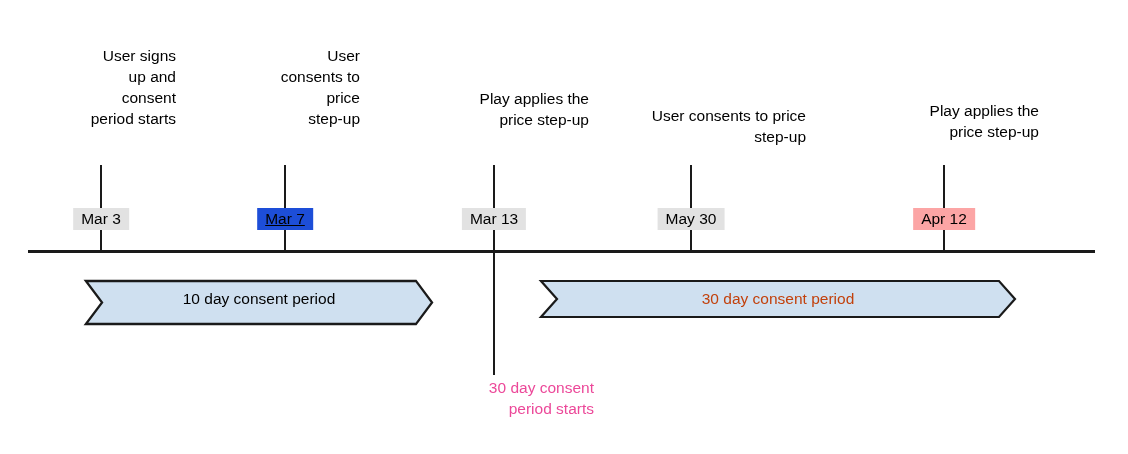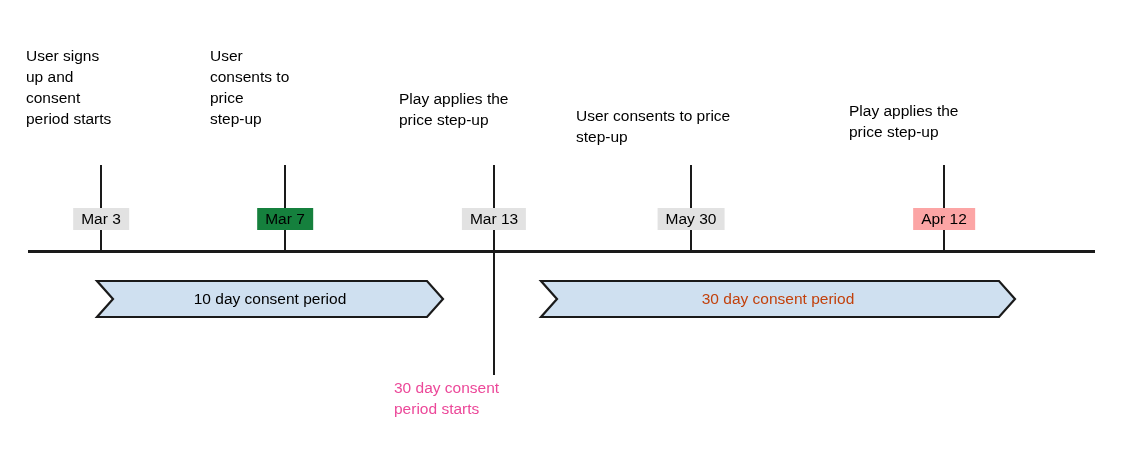--- a/index.html
+++ b/index.html
@@ -43,21 +43,21 @@
     transform: translateX(-50%);
     text-align: center;
   }
 
   
   .caption {
     position: absolute;
     color: #000000;
     font-size: 15.5px;
     line-height: 21px;
-    text-align: left;
+    text-align: right;
     transform: translateX(-50%);
     white-space: pre-line;
   }
 
   
   .banner {
     position: absolute;
     height: 36px;
   }
   .banner svg {
@@ -92,21 +92,21 @@
       <div class="caption" style="left: 101px; top: 45px; width: 150px; color: rgb(0, 0, 0);">User signs
 up and
 consent
 period starts</div>
       <div class="date-chip" style="left: 101px; top: 208px; background: rgb(226, 226, 226);">Mar 3</div>
       <div class="tick" style="left: 284px; top: 165px; height: 85px; background: rgb(26, 26, 26);"></div>
       <div class="caption" style="left: 285px; top: 45px; width: 150px; color: rgb(0, 0, 0);">User
 consents to
 price
 step-up</div>
-      <div class="date-chip" style="left: 285px; top: 208px; background: #15803d;">Mar 7</div>
+      <div class="date-chip" style="left: 285px; top: 208px; background: #1d4ed8; text-decoration: underline;">Mar 7</div>
       <div class="tick" style="left: 493px; top: 165px; height: 85px; background: rgb(26, 26, 26);"></div>
       <div class="caption" style="left: 494px; top: 88px; width: 190px; color: rgb(0, 0, 0);">Play applies the
 price step-up</div>
       <div class="date-chip" style="left: 494px; top: 208px; background: rgb(226, 226, 226);">Mar 13</div>
       <div class="tick" style="left: 690px; top: 165px; height: 85px; background: rgb(26, 26, 26);"></div>
       <div class="caption" style="left: 691px; top: 105px; width: 230px; color: #000000;">User consents to price
 step-up</div>
       <div class="date-chip" style="left: 691px; top: 208px; background: rgb(226, 226, 226);">May 30</div>
       <div class="tick" style="left: 943px; top: 165px; height: 85px; background: rgb(26, 26, 26);"></div>
       <div class="caption" style="left: 944px; top: 100px; width: 190px; color: rgb(0, 0, 0);">Play applies the
@@ -114,21 +114,21 @@
       <div class="date-chip" style="left: 944px; top: 208px; background: #fca5a5;">Apr 12</div>
     </div>
 
   <div id="below-layer">
       <div class="tick" style="left: 493px; top: 250px; height: 125px; background: rgb(26, 26, 26);"></div>
       <div class="caption" style="left: 494px; top: 377px; width: 200px; color: #ec4899;">30 day consent
 period starts</div>
     </div>
 
   <div id="banners-layer">
-      <div class="banner" style="left: 97px; top: 281px; width: 346px; height: 36px;">
+      <div class="banner" style="left: 86px; top: 281px; width: 346px; height: 43px;">
         <svg viewBox="0 0 346 36" preserveAspectRatio="none">
           <polygon points="0,0 330,0 346,18 330,36 0,36 16,18" fill="#cfe0f0" stroke="#1a1a1a" stroke-width="2.2" stroke-linejoin="miter"></polygon>
         </svg>
         <div class="banner-label" style="color: rgb(0, 0, 0);">10 day consent period</div>
       </div>
       <div class="banner" style="left: 541px; top: 281px; width: 474px; height: 36px;">
         <svg viewBox="0 0 474 36" preserveAspectRatio="none">
           <polygon points="0,0 458,0 474,18 458,36 0,36 16,18" fill="#cfe0f0" stroke="#1a1a1a" stroke-width="2.2" stroke-linejoin="miter"></polygon>
         </svg>
         <div class="banner-label" style="color: #c2410c;">30 day consent period</div>

